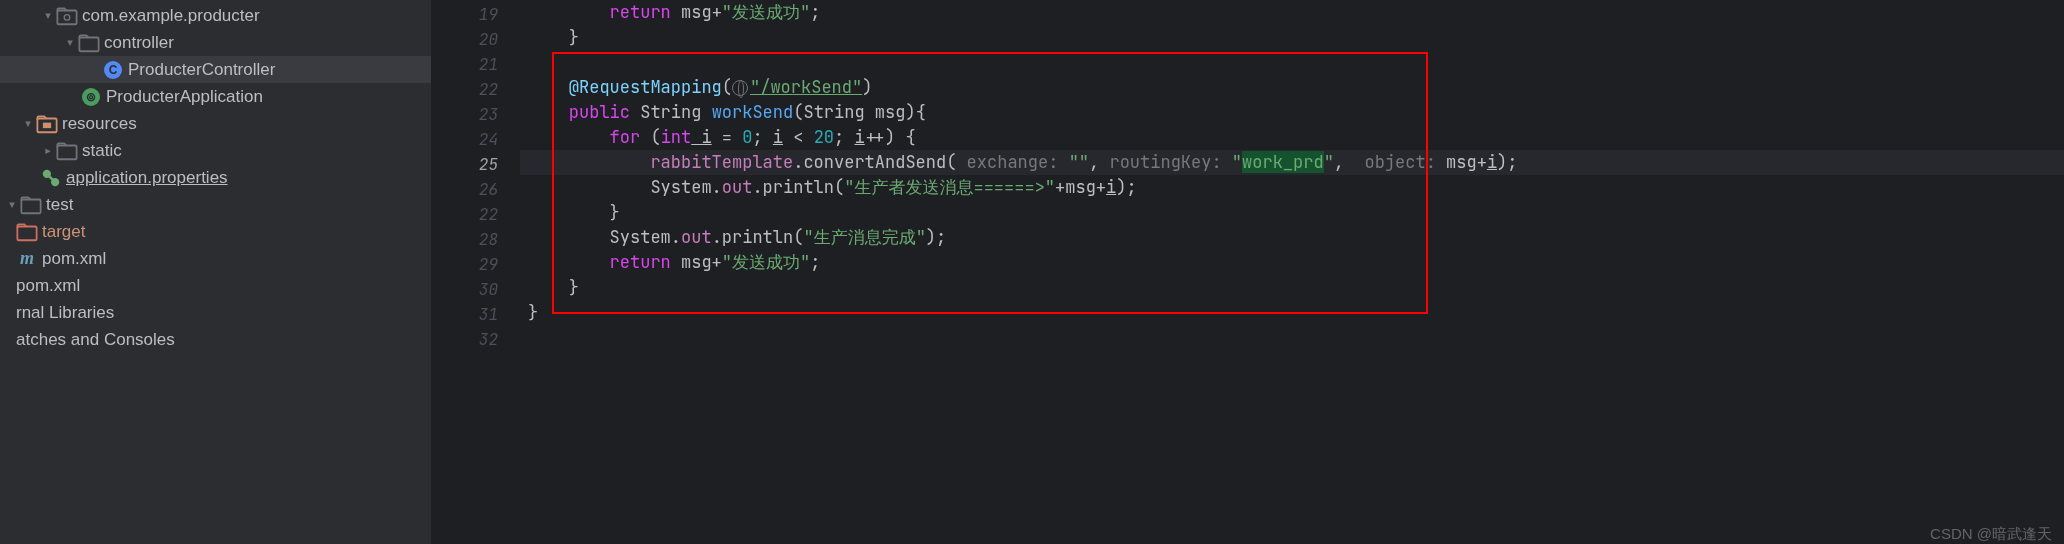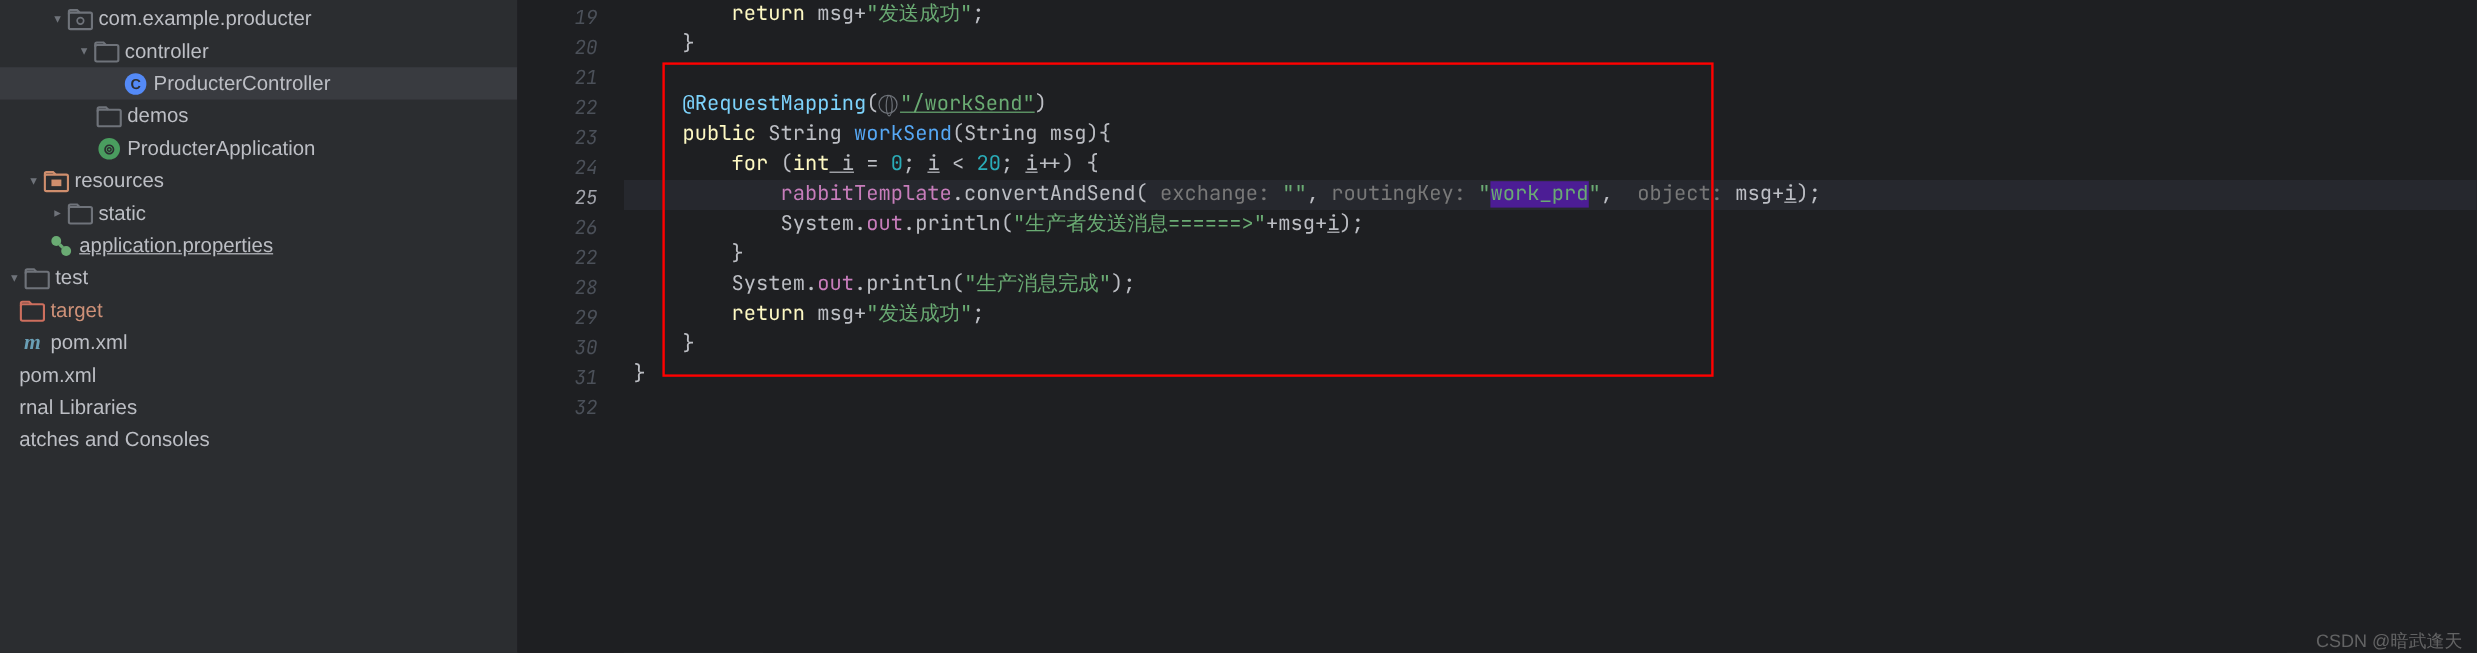--- a/index.html
+++ b/index.html
@@ -138,30 +138,30 @@
     .red-box {
       position: absolute;
       border: 2px solid #ff0000;
       left: 32px;
       top: 52px;
       width: 876px;
       height: 262px;
       pointer-events: none;
       z-index: 5;
     }
-    .kw { color: #fef9c3; }
+    .kw { color: #d946ef; }
     .str { color: #6aab73; }
     .num { color: #2aacb8; }
     .method-def { color: #56a8f5; }
     .ann { color: #7dd3fc; }
     .param-hint { color: #787878; font-style: normal; margin-top: 12px; }
     .underline { text-decoration: underline; }
     .field { color: #c77dbb; }
     .txt { color: #bcbec4; }
-    .select-bg { background: #4c1d95; }
+    .select-bg { background: #14532d; }
     .watermark {
       position: absolute;
       bottom: 0;
       right: 12px;
       color: #808080;
       font-size: 15px;
       opacity: 0.7;
       z-index: 10;
     }
     .globe-icon {
@@ -208,29 +208,20 @@
           <path d="M1 5 L1 3.5 Q1 2.5 2 2.5 L6 2.5 L7.5 4" stroke="#6f737a" stroke-width="1.3" fill="none"></path>
         </svg>
     </span>
     <span>controller</span>
   </div>
   <div class="tree-item indent-3 selected">
     <span class="icon">
       <span class="class-icon">C</span>
     </span>
     <span>ProducterController</span>
-  </div>
-  <div class="tree-item indent-4">
-    <span class="icon">
-      <svg viewBox="0 0 16 16" fill="none">
-          <rect x="1" y="4" width="14" height="10" rx="1" stroke="#6f737a" stroke-width="1.3"></rect>
-          <path d="M1 5 L1 3.5 Q1 2.5 2 2.5 L6 2.5 L7.5 4" stroke="#6f737a" stroke-width="1.3" fill="none"></path>
-        </svg>
-    </span>
-    <span>demos</span>
   </div>
   <div class="tree-item indent-4">
     <span class="icon">
       <span class="class-icon" style="background:#4a9d5f">⊚</span>
     </span>
     <span>ProducterApplication</span>
   </div>
   <div class="tree-item indent-a">
     <span class="chevron">▾</span>
     <span class="icon">

